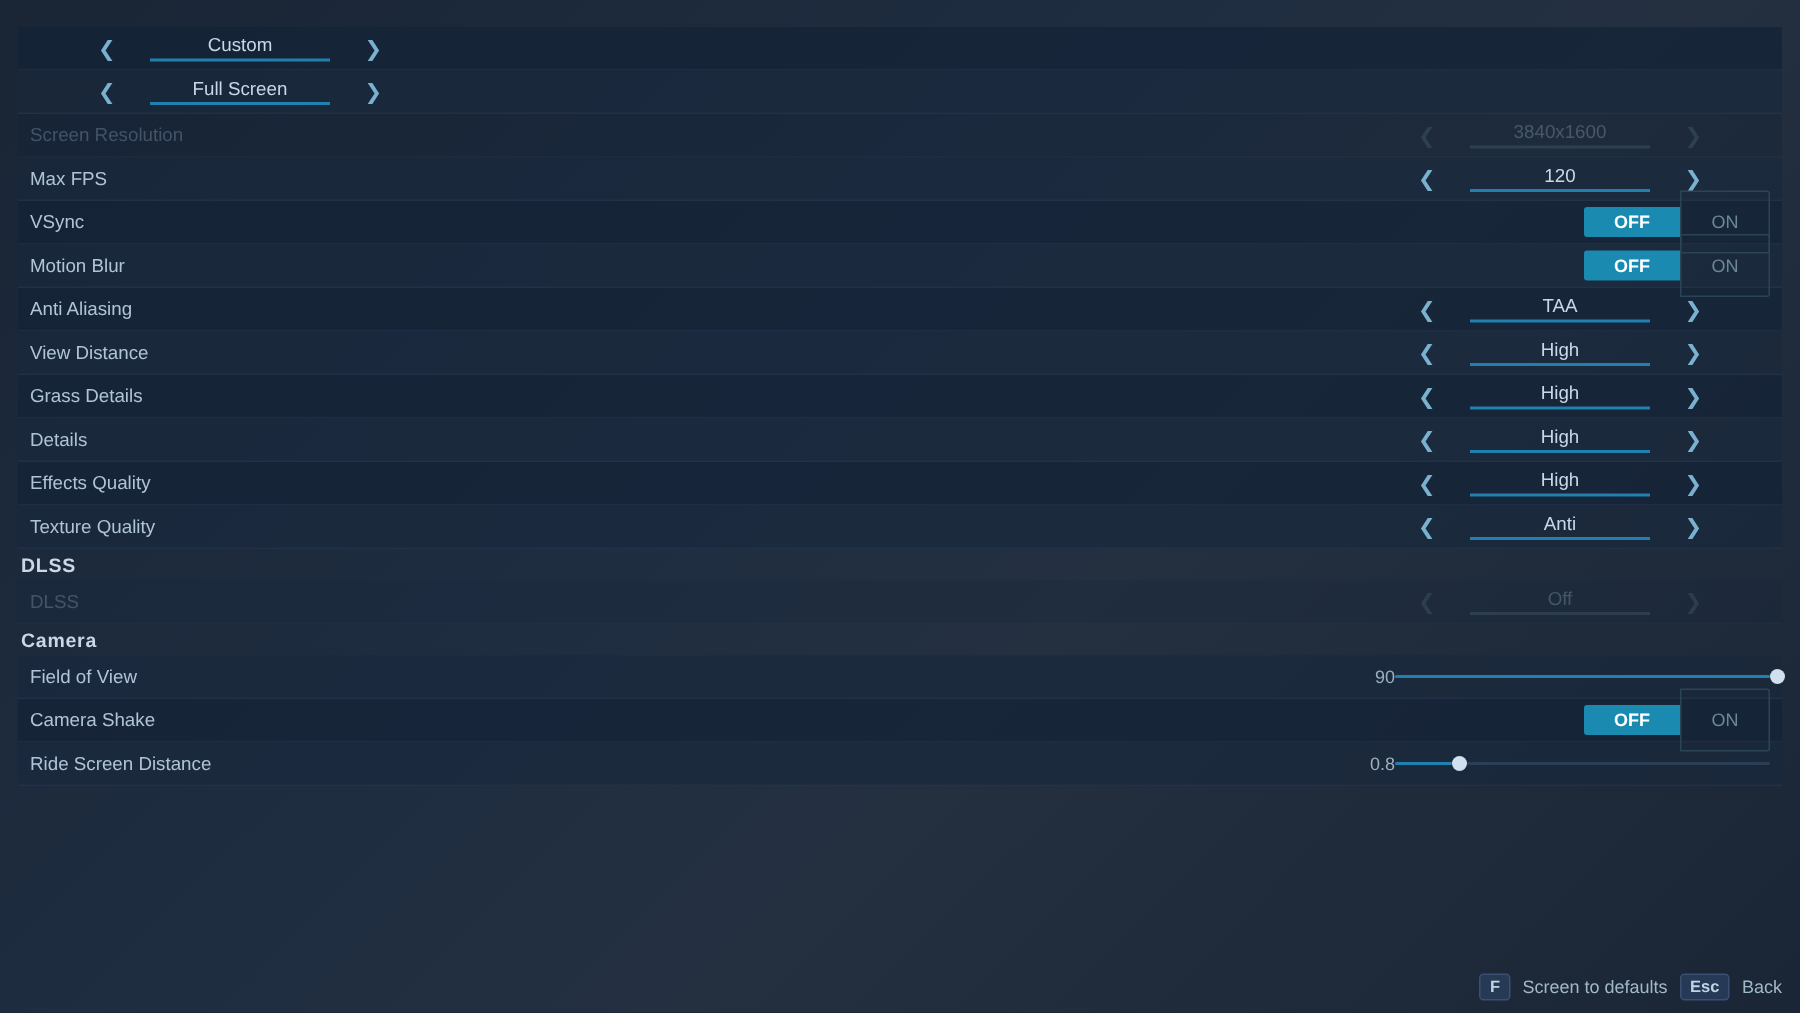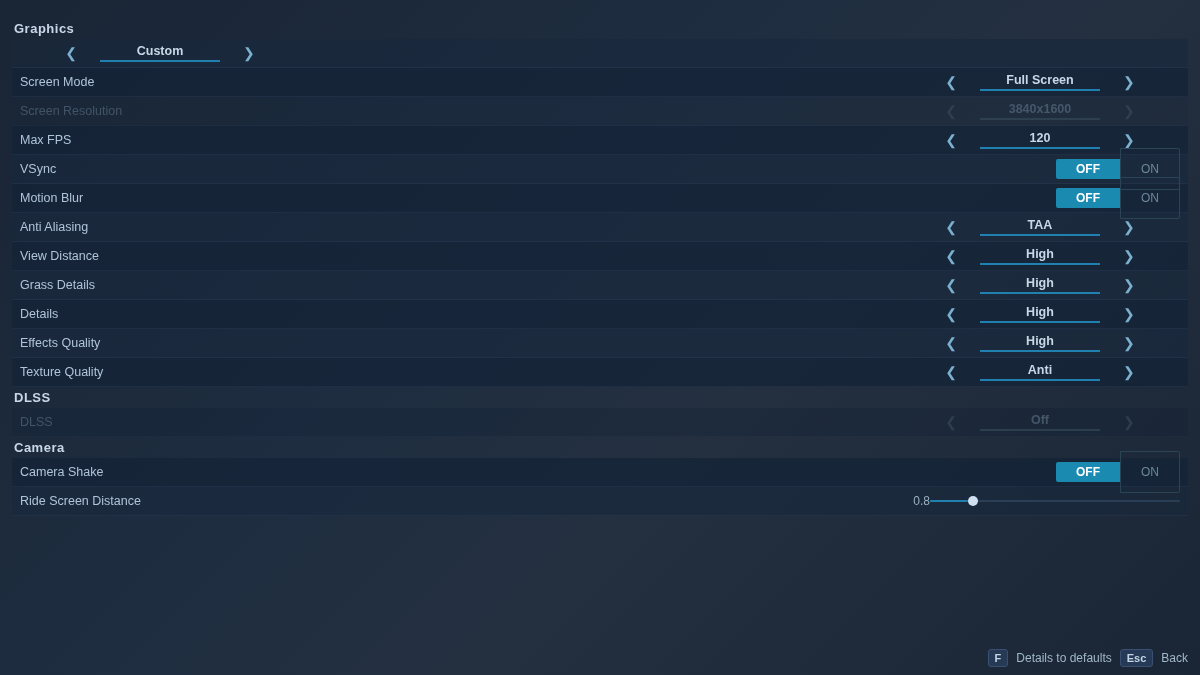--- a/index.html
+++ b/index.html
@@ -84,21 +84,20 @@
     .arrow-btn.disabled {
       color: #3a5060;
       cursor: default;
     }
     .value-display {
       min-width: 150px;
       text-align: center;
       font-size: 12.5px;
       color: #c8d8e8;
       position: relative;
-      font-weight: bold;
     }
     .value-display::after {
       content: '';
       display: block;
       height: 2px;
       background: #2080b0;
       margin-top: 2px;
       width: 80%;
       margin-left: auto;
       margin-right: auto;
@@ -194,30 +193,28 @@
 <body>
 
 <div class="bg-overlay"></div>
 <div class="content">
   <div class="warning-bar">
     <span class="warning-icon"></span>
     <span></span>
   </div>
 
   <div id="sections-container">
-      <div class="section-header">Graphics</div>
       <div class="settings-row">
         <div class="row-control">
           <button class="arrow-btn">❮</button>
           <div class="value-display">Custom</div>
           <button class="arrow-btn">❯</button>
         </div>
       </div>
       <div class="settings-row">
-        <div class="row-label">Screen Mode</div>
         <div class="row-control">
           <button class="arrow-btn">❮</button>
           <div class="value-display">Full Screen</div>
           <button class="arrow-btn">❯</button>
         </div>
       </div>
       <div class="settings-row disabled">
         <div class="row-label disabled">Screen Resolution</div>
         <div class="row-control">
           <button class="arrow-btn disabled" disabled="">❮</button>
@@ -298,20 +295,30 @@
       <div class="section-header">DLSS</div>
       <div class="settings-row disabled">
         <div class="row-label disabled">DLSS</div>
         <div class="row-control">
           <button class="arrow-btn disabled" disabled="">❮</button>
           <div class="value-display disabled">Off</div>
           <button class="arrow-btn disabled" disabled="">❯</button>
         </div>
       </div>
       <div class="section-header">Camera</div>
+      <div class="settings-row">
+        <div class="row-label">Field of View</div>
+        <div class="slider-value">90</div>
+        <div class="slider-control" style="min-width: 250px;">
+          <div class="slider-track">
+            <div class="slider-fill" style="width: 100%;"></div>
+            <div class="slider-thumb" style="left: 100%;"></div>
+          </div>
+        </div>
+      </div>
       <div class="settings-row">
         <div class="row-label">Camera Shake</div>
         <div class="toggle-control">
           <div class="toggle-off">OFF</div>
           <div class="toggle-on">ON</div>
         </div>
       </div>
       <div class="settings-row">
         <div class="row-label">Ride Screen Distance</div>
         <div class="slider-value">0.8</div>
@@ -320,16 +327,16 @@
             <div class="slider-fill" style="width: 15%;"></div>
             <div class="slider-thumb" style="left: 15%;"></div>
           </div>
         </div>
       </div>
     </div>
 </div>
 
 <div class="bottom-bar">
   <span class="key-badge">F</span>
-  <span>Details to defaults</span>
+  <span>Screen to defaults</span>
   <span class="key-badge">Esc</span>
   <span>Back</span>
 </div>
 
 </body></html>

